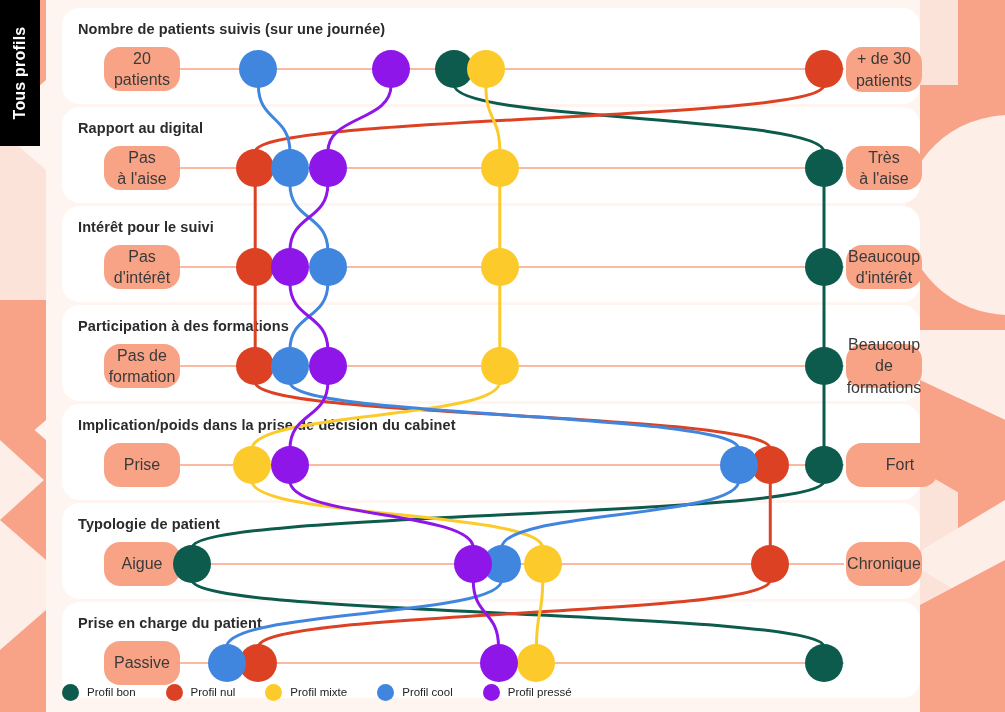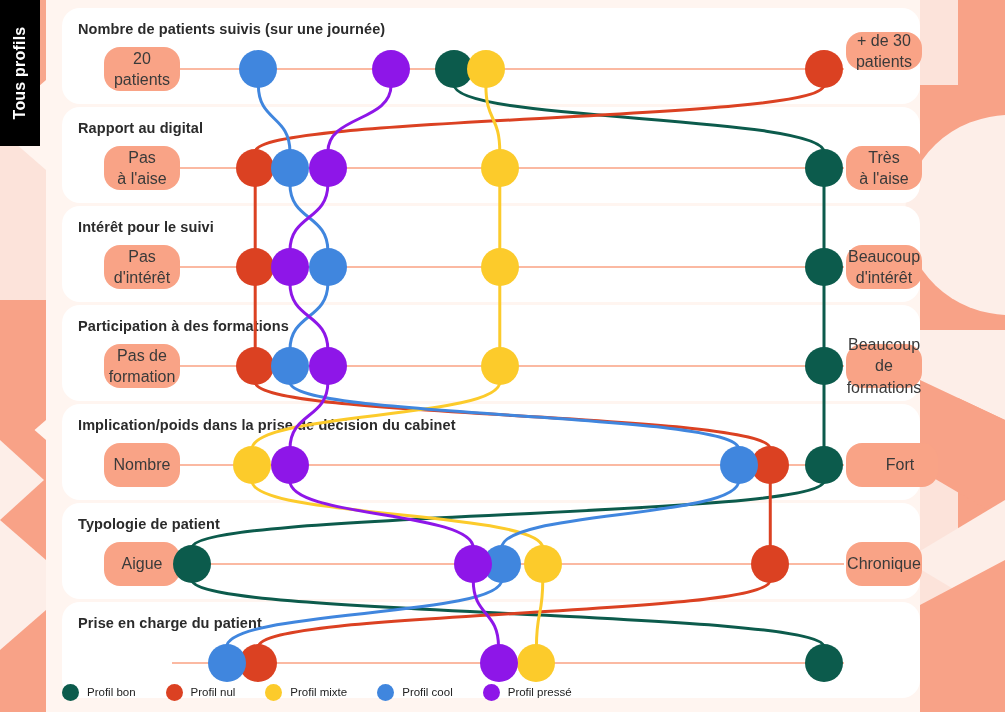--- a/index.html
+++ b/index.html
@@ -77,21 +77,21 @@
 
 <div id="stage">
   <div id="rows-layer">
       <div class="row-card" style="left: 62px; top: 8px; width: 858px; height: 96px;"></div>
       <div class="row-title" style="left: 78px; top: 21px;">Nombre de patients suivis (sur une journée)</div>
       <div class="axis-line" style="left: 172px; top: 68px; width: 672px;"></div>
       <div class="pill" style="left: 104px; top: 47px; width: 76px; height: 44px;">
         <span>20</span>
         <span>patients</span>
       </div>
-      <div class="pill" style="left: 846px; top: 32px; width: 76px; height: 38px;">
+      <div class="pill" style="left: 846px; top: 47px; width: 76px; height: 45px;">
         <span>+ de 30</span>
         <span>patients</span>
       </div>
       <div class="row-card" style="left: 62px; top: 107px; width: 858px; height: 96px;"></div>
       <div class="row-title" style="left: 78px; top: 120px;">Rapport au digital</div>
       <div class="axis-line" style="left: 172px; top: 167px; width: 672px;"></div>
       <div class="pill" style="left: 104px; top: 146px; width: 76px; height: 44px;">
         <span>Pas</span>
         <span>à l'aise</span>
       </div>
@@ -118,41 +118,45 @@
         <span>formation</span>
       </div>
       <div class="pill" style="left: 846px; top: 344px; width: 76px; height: 44px;">
         <span>Beaucoup</span>
         <span>de formations</span>
       </div>
       <div class="row-card" style="left: 62px; top: 404px; width: 858px; height: 96px;"></div>
       <div class="row-title" style="left: 78px; top: 417px;">Implication/poids dans la prise de décision du cabinet</div>
       <div class="axis-line" style="left: 172px; top: 464px; width: 672px;"></div>
       <div class="pill" style="left: 104px; top: 443px; width: 76px; height: 44px;">
-        <span>Nombre</span>
+        <span>Prise</span>
         <span></span>
       </div>
       <div class="pill" style="left: 846px; top: 443px; width: 76px; height: 44px; padding-left: 16px;">
         <span>Fort</span>
         <span></span>
       </div>
       <div class="row-card" style="left: 62px; top: 503px; width: 858px; height: 96px;"></div>
       <div class="row-title" style="left: 78px; top: 516px;">Typologie de patient</div>
       <div class="axis-line" style="left: 172px; top: 563px; width: 672px;"></div>
       <div class="pill" style="left: 104px; top: 542px; width: 76px; height: 44px;">
         <span>Aigue</span>
         <span></span>
       </div>
       <div class="pill" style="left: 846px; top: 542px; width: 76px; height: 44px;">
         <span>Chronique</span>
         <span></span>
       </div>
       <div class="row-card" style="left: 62px; top: 602px; width: 858px; height: 96px;"></div>
       <div class="row-title" style="left: 78px; top: 615px;">Prise en charge du patient</div>
       <div class="axis-line" style="left: 172px; top: 662px; width: 672px;"></div>
+      <div class="pill" style="left: 104px; top: 641px; width: 76px; height: 44px;">
+        <span>Passive</span>
+        <span></span>
+      </div>
     </div>
   <svg id="links-layer" viewBox="0 0 1005 712" preserveAspectRatio="none">
       <path d="M 454.28 85 C 454.28 121.85, 824 115.15, 824 152" fill="none" stroke="#0C5B4C" stroke-width="3" stroke-linecap="round"></path>
       <path d="M 824 184 C 824 220.85, 824 214.15, 824 251" fill="none" stroke="#0C5B4C" stroke-width="3" stroke-linecap="round"></path>
       <path d="M 824 283 C 824 319.85, 824 313.15, 824 350" fill="none" stroke="#0C5B4C" stroke-width="3" stroke-linecap="round"></path>
       <path d="M 824 382 C 824 418.85, 824 412.15, 824 449" fill="none" stroke="#0C5B4C" stroke-width="3" stroke-linecap="round"></path>
       <path d="M 824 481 C 824 517.85, 192 511.15, 192 548" fill="none" stroke="#0C5B4C" stroke-width="3" stroke-linecap="round"></path>
       <path d="M 192 580 C 192 616.85, 824 610.15, 824 647" fill="none" stroke="#0C5B4C" stroke-width="3" stroke-linecap="round"></path>
       <path d="M 824 85 C 824 121.85, 255.2 115.15, 255.2 152" fill="none" stroke="#DB4122" stroke-width="3" stroke-linecap="round"></path>
       <path d="M 255.2 184 C 255.2 220.85, 255.2 214.15, 255.2 251" fill="none" stroke="#DB4122" stroke-width="3" stroke-linecap="round"></path>

